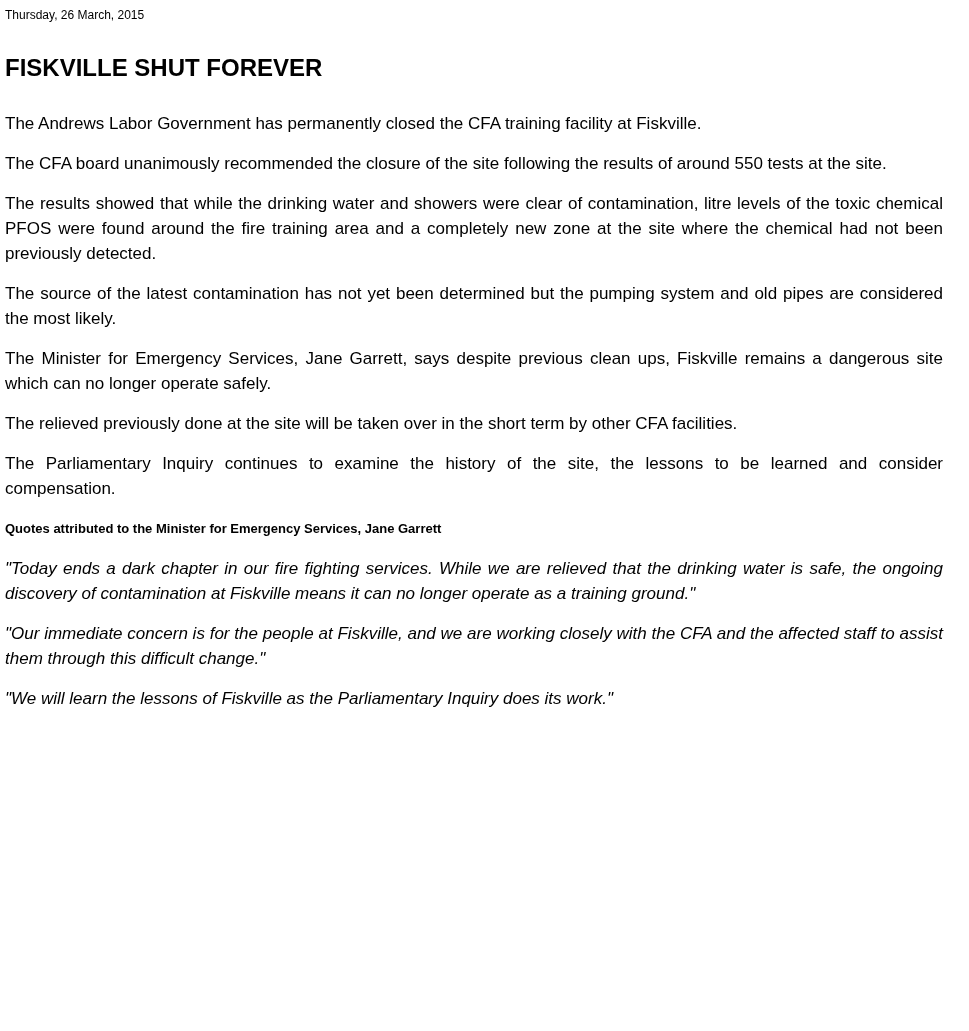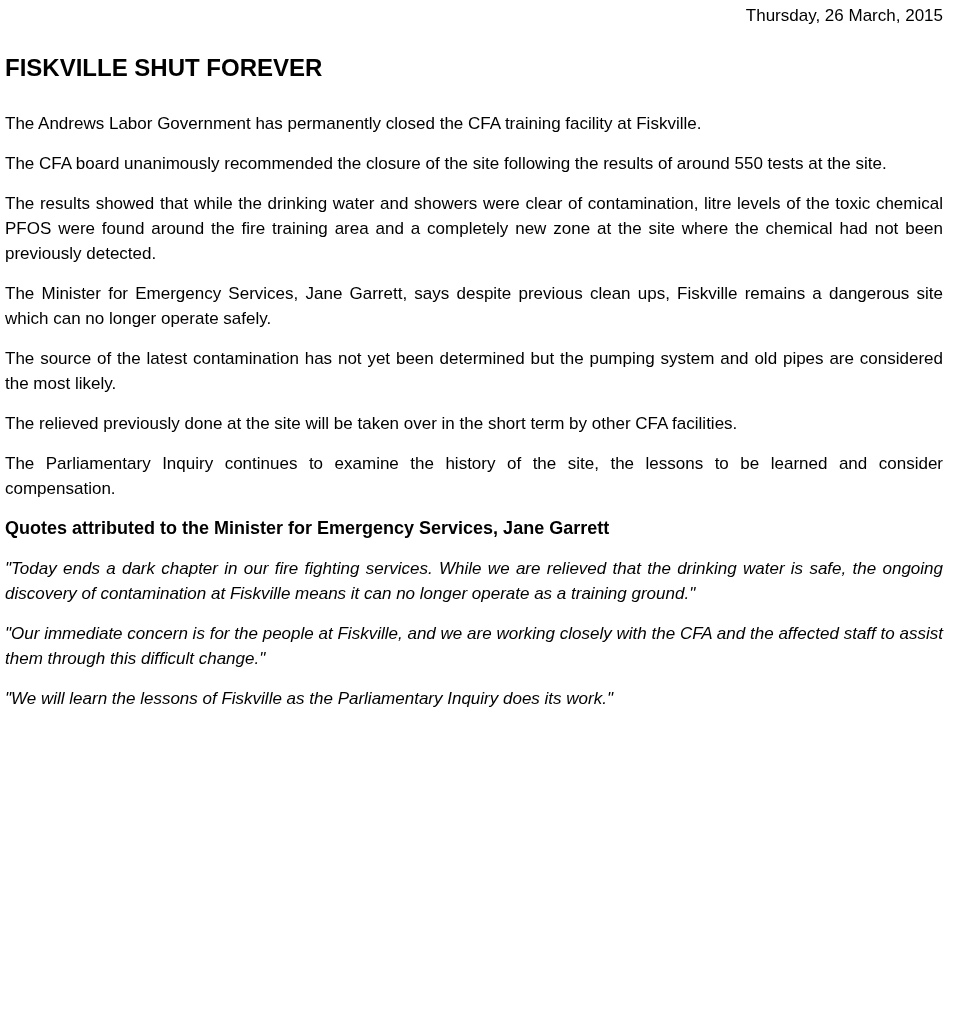--- a/index.html
+++ b/index.html
@@ -15,40 +15,40 @@
     color: #000000;
   }
   .page {
     box-sizing: border-box;
     width: 969px;
     min-height: 1031px;
     padding: 5px 26px 20px 5px;
     background: #ffffff;
   }
   .date {
-    font-size: 17px;
+    font-size: 12px;
     line-height: 21px;
     margin: 0 0 0 0;
-    text-align: right;
+    text-align: left;
   }
   h1.doc-title {
     font-size: 24px;
     line-height: 34px;
     font-weight: bold;
     margin: 25px 0 26px 0;
     letter-spacing: 0px;
   }
   p.body-para {
     font-size: 17px;
     line-height: 25px;
     margin: 0 0 15px 0;
     text-align: justify;
   }
   p.quotes-heading {
-    font-size: 18px;
+    font-size: 13px;
     line-height: 25px;
     margin: 8px 0 15px 0;
     font-weight: bold;
     text-align: left;
   }
   p.quote-para {
     font-size: 17px;
     line-height: 25px;
     margin: 0 0 15px 0;
     font-style: italic;
@@ -60,22 +60,22 @@
 
 <div class="page">
 
   <p class="date">Thursday, 26 March, 2015</p>
 
   <h1 class="doc-title">FISKVILLE SHUT FOREVER</h1>
 
   <p class="body-para">The Andrews Labor Government has permanently closed the CFA training facility at Fiskville.</p>
   <p class="body-para">The CFA board unanimously recommended the closure of the site following the results of around 550 tests at the site.</p>
   <p class="body-para">The results showed that while the drinking water and showers were clear of contamination, litre levels of the toxic chemical PFOS were found around the fire training area and a completely new zone at the site where the chemical had not been previously detected.</p>
+  <p class="body-para">The source of the latest contamination has not yet been determined but the pumping system and old pipes are considered the most likely.</p>
   <p class="body-para">The Minister for Emergency Services, Jane Garrett, says despite previous clean ups, Fiskville remains a dangerous site which can no longer operate safely.</p>
-  <p class="body-para">The source of the latest contamination has not yet been determined but the pumping system and old pipes are considered the most likely.</p>
   <p class="body-para">The relieved previously done at the site will be taken over in the short term by other CFA facilities.</p>
   <p class="body-para">The Parliamentary Inquiry continues to examine the history of the site, the lessons to be learned and consider compensation.</p>
 
   <p class="quotes-heading">Quotes attributed to the Minister for Emergency Services, Jane Garrett</p>
 
   <p class="quote-para">"Today ends a dark chapter in our fire fighting services. While we are relieved that the drinking water is safe, the ongoing discovery of contamination at Fiskville means it can no longer operate as a training ground."</p>
   <p class="quote-para">"Our immediate concern is for the people at Fiskville, and we are working closely with the CFA and the affected staff to assist them through this difficult change."</p>
   <p class="quote-para">"We will learn the lessons of Fiskville as the Parliamentary Inquiry does its work."</p>
 
 </div>

